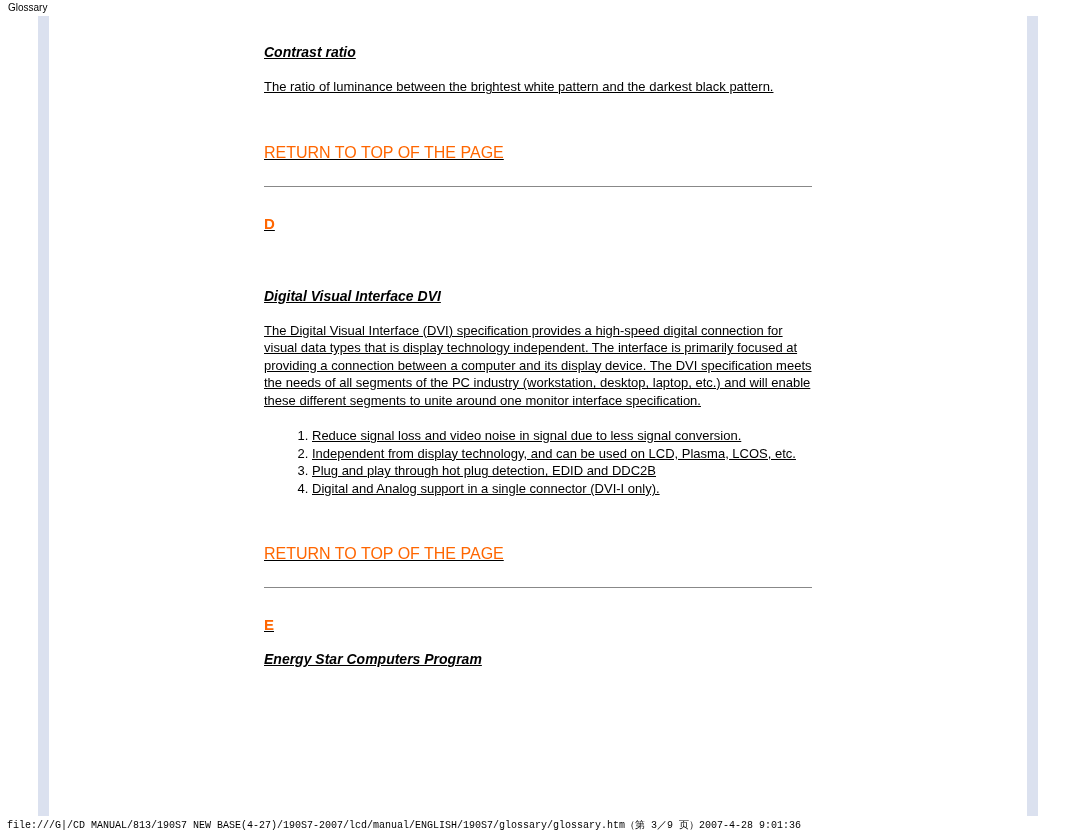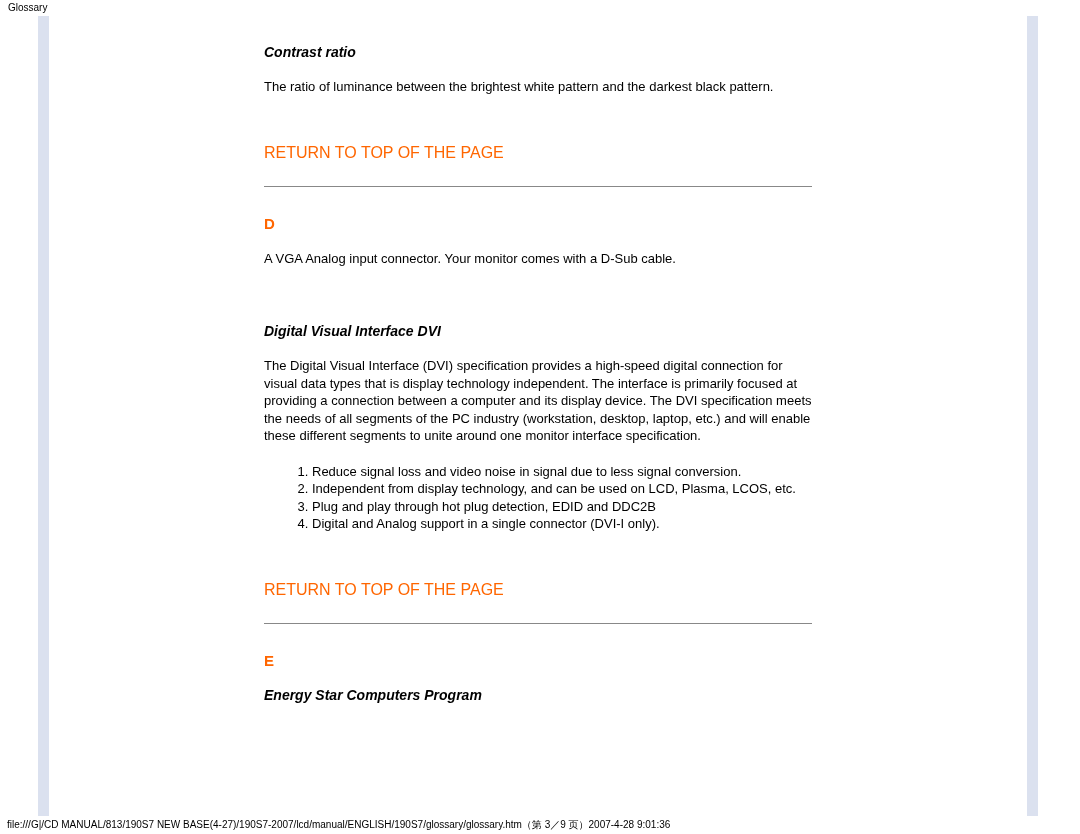--- a/index.html
+++ b/index.html
@@ -29,20 +29,21 @@
   .content-box {
     position: absolute;
     top: 0;
     left: 11px;
     right: 11px;
     bottom: 0;
     background: #fff;
     padding: 18px 215px 0 215px;
     box-sizing: border-box;
     overflow: hidden;
+    text-decoration: underline;
   }
   .term-title {
     font-weight: bold;
     font-style: italic;
     font-size: 14px;
     margin: 10px 0 18px 0;
   }
   .body-text {
     line-height: 1.35;
     margin: 12px 0 18px 0;
@@ -69,39 +70,39 @@
     padding-left: 48px;
     line-height: 1.35;
   }
   .footer-path {
     position: absolute;
     left: 7px;
     bottom: 2px;
     font-size: 10px;
     color: #000;
     white-space: nowrap;
+    font-family: Liberation Mono, monospace;
   }
 </style>
 </head>
 <body>
 
 <div class="header-label">Glossary</div>
 
 <div class="page-frame">
   <div class="content-box">
 
     <div class="term-title">Contrast ratio</div>
     <p class="body-text">The ratio of luminance between the brightest white pattern and the darkest black pattern.</p>
 
     <div class="return-link">RETURN TO TOP OF THE PAGE</div>
     <hr class="sep">
 
     <div class="section-letter">D</div>
 
-    <p class="body-text">A VGA Analog input connector. Your monitor comes with a D-Sub cable.</p>
 
     <div style="height:28px"></div>
 
     <div class="term-title">Digital Visual Interface DVI</div>
     <p class="body-text">The Digital Visual Interface (DVI) specification provides a high-speed digital connection for visual data types that is display technology independent. The interface is primarily focused at providing a connection between a computer and its display device. The DVI specification meets the needs of all segments of the PC industry (workstation, desktop, laptop, etc.) and will enable these different segments to unite around one monitor interface specification.</p>
     <ol class="dvi-list">
       <li>Reduce signal loss and video noise in signal due to less signal conversion.</li>
       <li>Independent from display technology, and can be used on LCD, Plasma, LCOS, etc.</li>
       <li>Plug and play through hot plug detection, EDID and DDC2B</li>
       <li>Digital and Analog support in a single connector (DVI-I only).</li>

